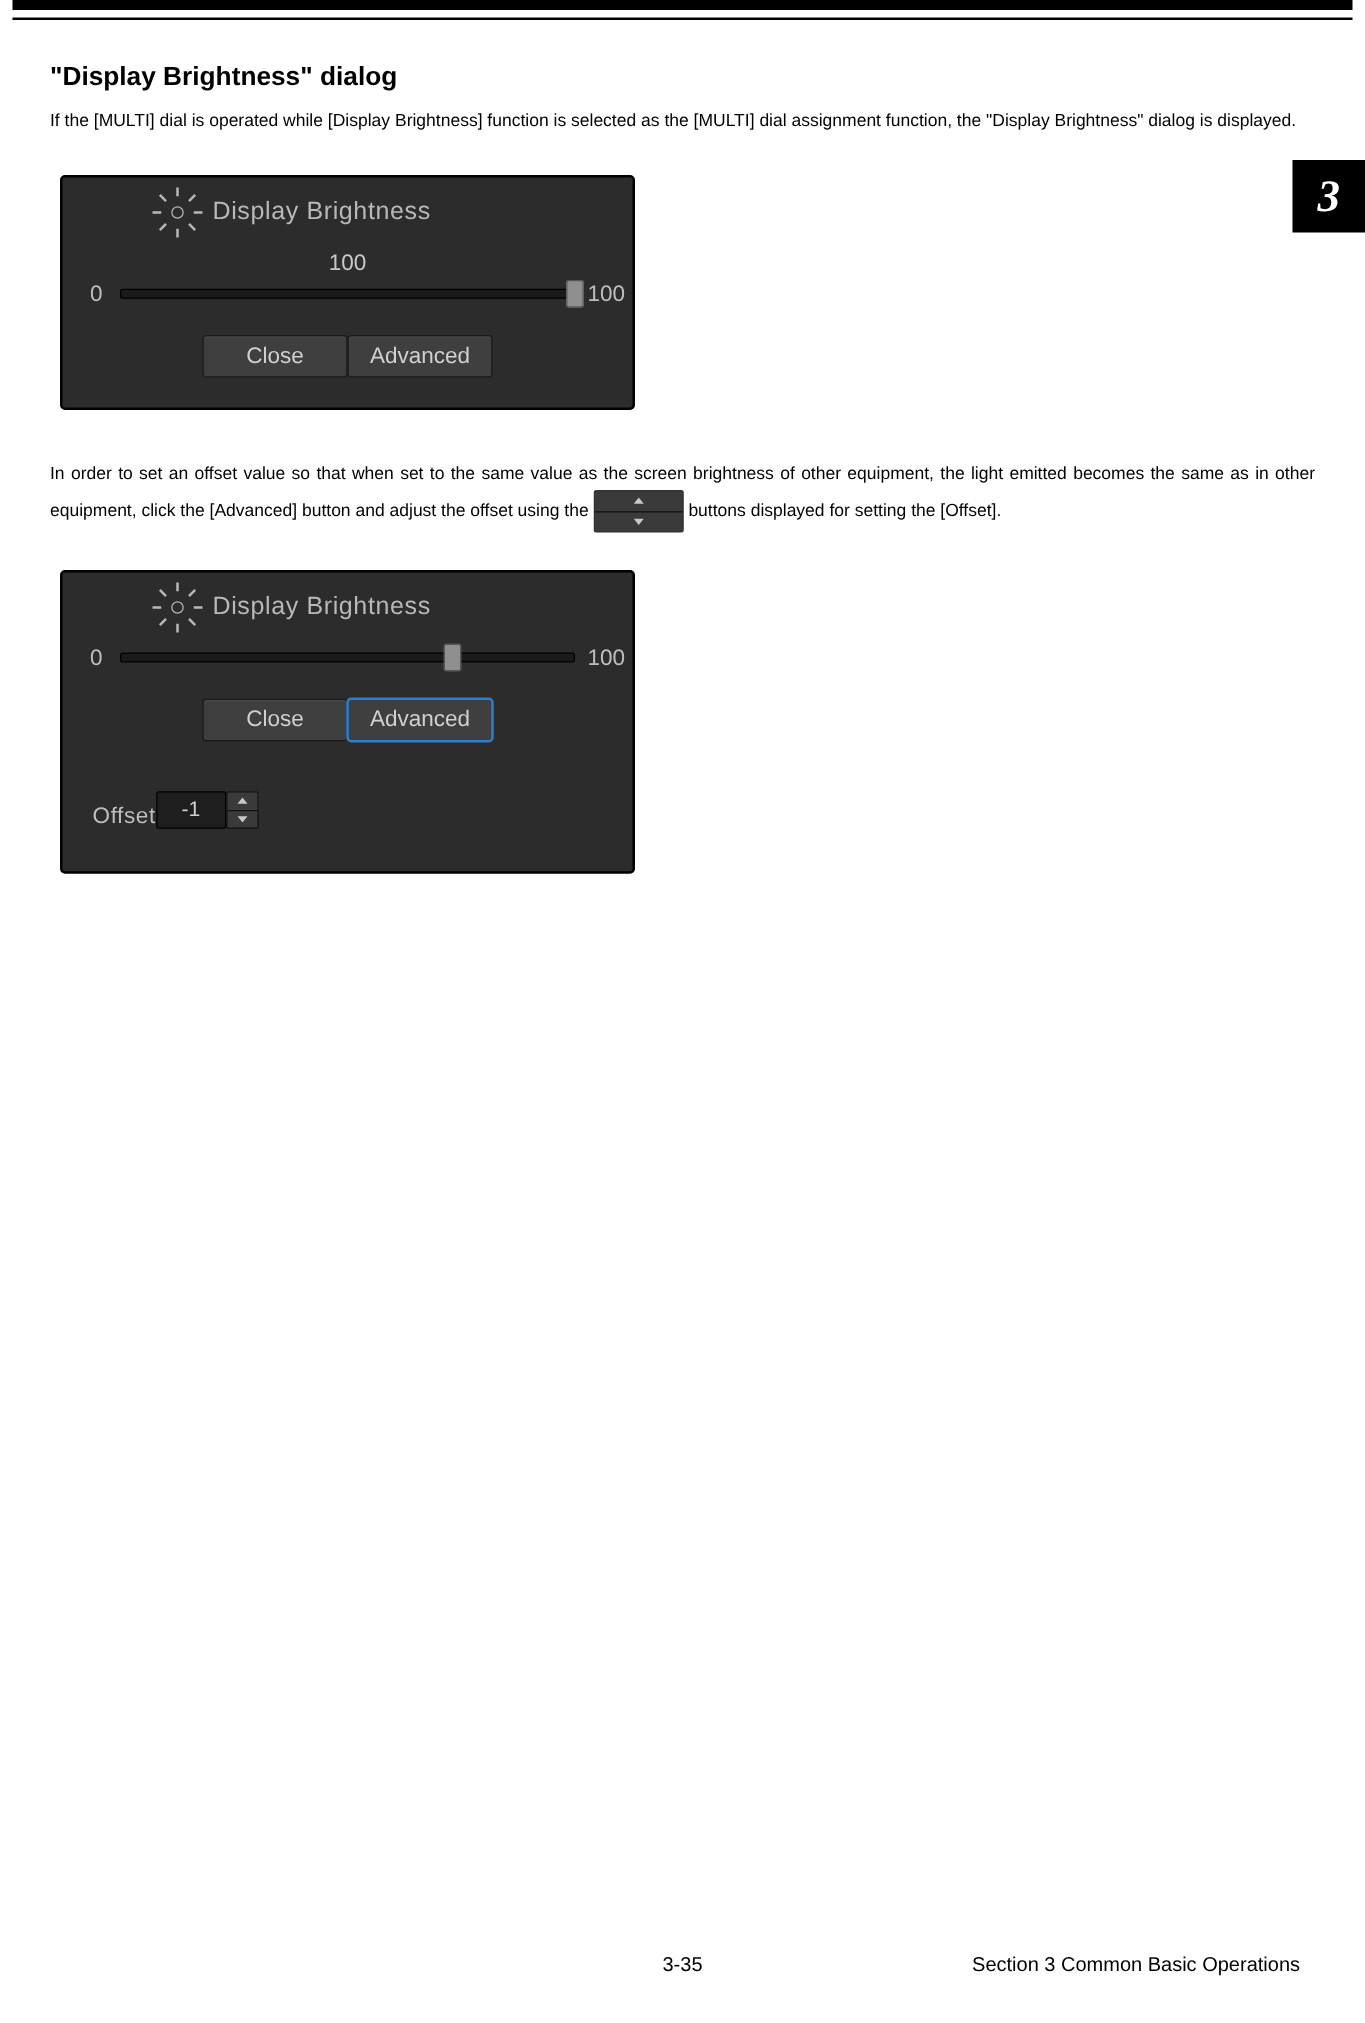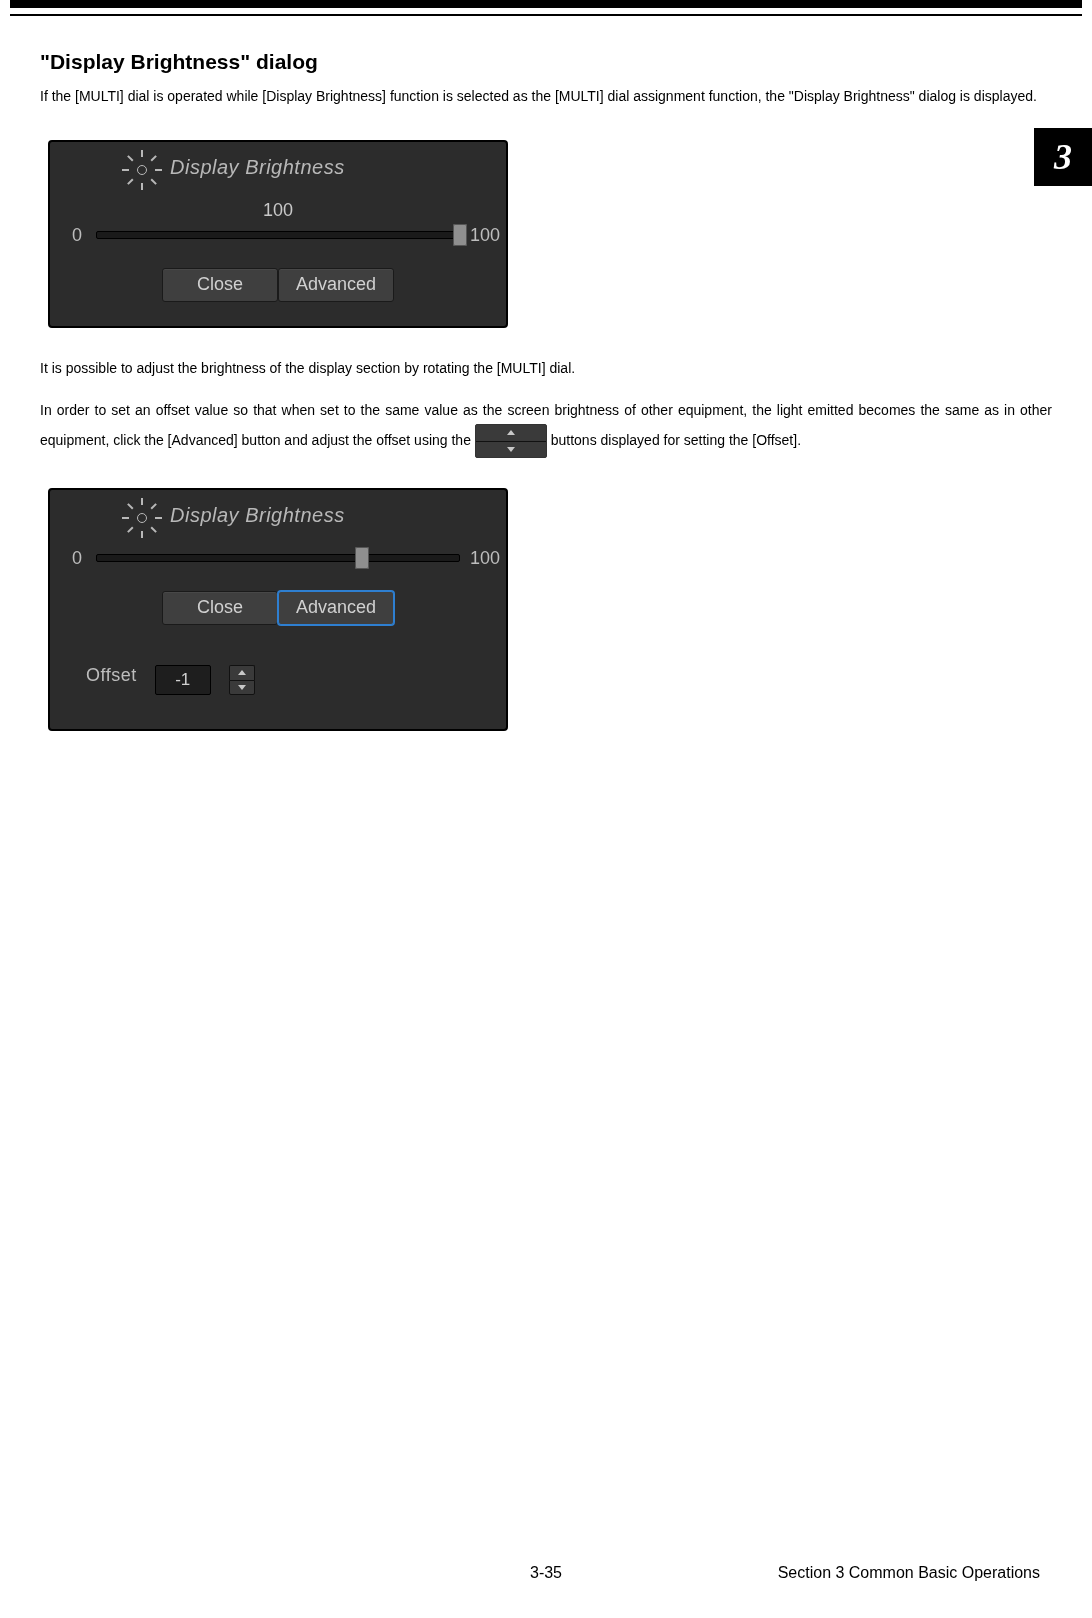--- a/index.html
+++ b/index.html
@@ -24,21 +24,21 @@
     .dialog {
       background: #2c2c2c;
       border: 2px solid #000;
       border-radius: 4px;
       width: 460px;
       padding: 14px 18px 22px 18px;
       margin: 30px 0 28px 8px;
       color: #b8b8b8;
       font-family: "Segoe UI", Arial, sans-serif;
     }
-    .dialog-title-row { display: flex; gap: 14px; margin-bottom: 16px; padding-left: 60px; font-style: italic; }
+    .dialog-title-row { display: flex; align-items: center; gap: 14px; margin-bottom: 16px; padding-left: 60px; }
     .brightness-icon {
       width: 28px; height: 28px; position: relative; flex: 0 0 28px;
     }
     .brightness-icon .sun-core { position: absolute; left: 50%; top: 50%; width: 10px; height: 10px; border: 1.5px solid #b8b8b8; border-radius: 50%; transform: translate(-50%, -50%); }
     .brightness-icon .ray { position: absolute; left: 50%; top: 50%; width: 2px; height: 7px; background: #b8b8b8; transform-origin: 50% 14px; }
     .dlg-title { font-size: 20px; letter-spacing: 0.5px; }
 
     .slider-wrap { display: flex; align-items: center; gap: 10px; font-size: 18px; margin-bottom: 22px; }
     .slider-value-above { text-align: center; font-size: 18px; margin-bottom: 4px; color: #c8c8c8; }
     .slider-endcap { width: 18px; text-align: center; color: #bdbdbd; }
@@ -48,21 +48,21 @@
 
     .dlg-buttons { display: flex; gap: 0; justify-content: center; margin-bottom: 2px; }
     .dlg-btn {
       min-width: 116px; height: 34px; display: flex; align-items: center; justify-content: center;
       background: #3f3f3f; color: #d0d0d0; font-size: 18px; border: 1px solid #1a1a1a; border-radius: 3px;
       box-shadow: inset 0 1px 0 rgba(255,255,255,0.05);
       cursor: pointer;
     }
     .dlg-btn.active { border: 1px solid #2e7fd1; box-shadow: 0 0 0 1px #2e7fd1; }
 
-    .offset-row { display: flex; align-items: flex-start; gap: 18px; margin-top: 40px; padding-left: 6px; margin-left: 12px; }
+    .offset-row { display: flex; align-items: flex-end; margin-top: 40px; padding-left: 6px; }
     .offset-label { font-size: 18px; color: #bdbdbd; letter-spacing: 0.5px; }
     .offset-value { width: 56px; height: 30px; background: #1e1e1e; border: 1px solid #000; color: #d0d0d0; display: flex; align-items: center; justify-content: center; font-size: 17px; border-radius: 2px; }
     .spinner { display: flex; flex-direction: column; width: 26px; }
     .spinner .sp-btn { height: 15px; background: #3a3a3a; border: 1px solid #111; display: flex; align-items: center; justify-content: center; cursor: pointer; }
     .spinner .sp-btn:first-child { border-bottom: none; border-radius: 2px 2px 0 0; }
     .spinner .sp-btn:last-child { border-radius: 0 0 2px 2px; }
     .sp-arrow { width: 0; height: 0; border-left: 4px solid transparent; border-right: 4px solid transparent; }
     .sp-up { border-bottom: 5px solid #c8c8c8; }
     .sp-down { border-top: 5px solid #c8c8c8; }
 
@@ -120,21 +120,20 @@
           <div class="slider-thumb" id="thumb1" style="left: 100%;"></div>
         </div>
         <span class="slider-endcap">100</span>
       </div>
       <div class="dlg-buttons">
         <div class="dlg-btn">Close</div>
         <div class="dlg-btn">Advanced</div>
       </div>
     </div>
 
-    <div class="para">It is possible to adjust the brightness of the display section by rotating the [MULTI] dial.</div>
     <div class="spacer"></div>
 
     <div class="para" style="margin-bottom:0;">
       <span>In order to set an offset value so that when set to the same value as the screen brightness of other equipment, the light emitted becomes the same as in other equipment, click the [Advanced] button and adjust the offset using the</span>
       <span class="inline-spinner">
         <span class="divider"></span>
         <span class="sp-arrow sp-up"></span>
         <span class="sp-arrow sp-down"></span>
       </span>
       <span>buttons displayed for setting the [Offset].</span>

